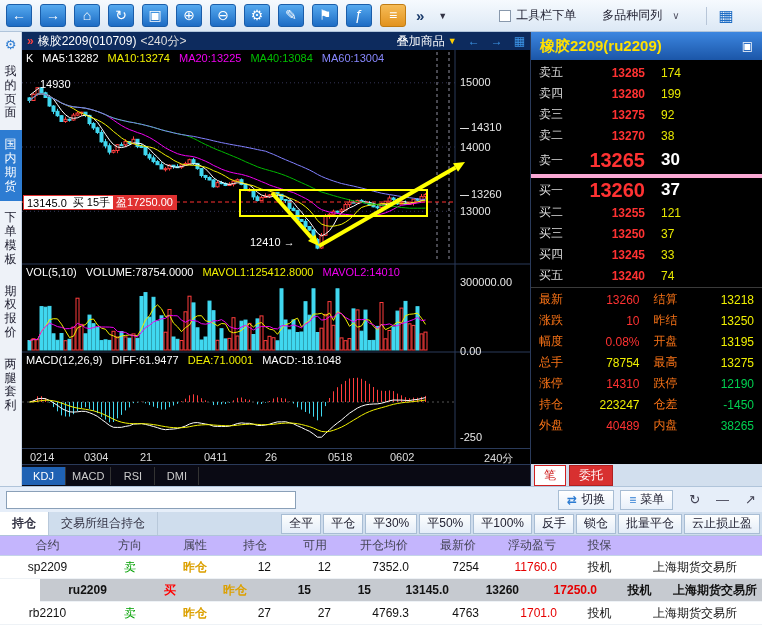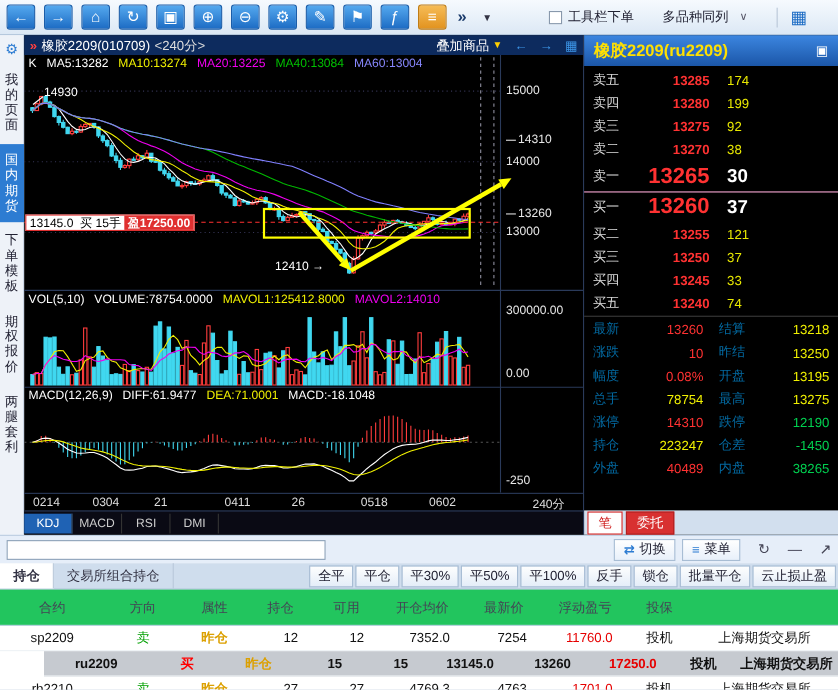--- a/index.html
+++ b/index.html
@@ -40,64 +40,64 @@
 #ma-line{top:2px;}
 #vol-line{top:216px;}
 #macd-line{top:304px;}
 .paxis-label{position:absolute;left:438px;font-size:11px;color:#e8e8e8;}
 .paxis-label.tick::before{content:"";display:inline-block;width:9px;height:1px;background:#ddd;vertical-align:middle;margin-right:2px;}
 .anno{position:absolute;color:#fff;font-size:11px;}
 .anno-high{left:18px;top:28px;}
 .anno-low{left:228px;top:186px;}
 .order-tag{position:absolute;left:1px;top:145px;display:flex;align-items:center;background:#fff;border:1px solid #e03030;font-size:11px;height:15px;white-space:nowrap;}
 .ot-p,.ot-s{color:#000;padding:0 3px;}
-.ot-g{background:#e03030;color:#fff;padding:2px 3px;height:100%;display:flex;align-items:center;font-weight:bold;}
+.ot-g{background:#e03030;color:#fff;padding:2px 3px;height:100%;display:flex;align-items:center;}
 .xaxis{position:absolute;left:0;top:398px;width:508px;height:16px;border-top:1px solid #2a3a5a;}
 .xlab{position:absolute;top:2px;font-size:11px;color:#ddd;}
 .chart-tabs{height:22px;background:#0a0a14;display:flex;align-items:center;border-top:1px solid #2a3a5a;}
 .ctab{min-width:44px;text-align:center;font-size:11px;color:#ccc;border-right:1px solid #333;padding:3px 6px;cursor:pointer;}
 .ctab.active{background:#1f62b4;color:#fff;}
 
 .quote-panel{width:232px;background:#000;display:flex;flex-direction:column;border-left:1px solid #2a3a5a;}
 .q-header{height:28px;background:linear-gradient(#3c86e0,#1b56a8);display:flex;align-items:center;padding:0 9px;}
 .q-title{color:#ffe000;font-weight:bold;font-size:15px;flex:1;}
 .q-win{color:#fff;font-size:12px;cursor:pointer;}
 #qbook{display:flex;flex-direction:column;padding-top:2px;}
 .qrow{display:flex;align-items:center;height:21px;padding:0 8px;font-size:12px;cursor:pointer;}
 .qrow .ql{color:#ddd;width:36px;}
 .qrow .qp{color:#ff3232;width:70px;text-align:right;font-weight:bold;}
 .qrow .qq{color:#e8e800;flex:1;padding-left:16px;}
 .qrow.big{height:28px;}
 .qrow.big .qp{font-size:20px;}
 .qrow.big .qq{color:#fff;font-size:17px;font-weight:bold;}
-.qrow.topline{border-top:1px solid #f9a8d4;}
+.qrow.topline{border-top:4px solid #f9a8d4;}
 .q-div{height:1px;background:#3a3a3a;margin:1px 0;}
 .srow{display:flex;align-items:center;height:21px;padding:0 8px;font-size:12px;}
-.srow .sl{color:#0369a1;width:32px;}
+.srow .sl{color:#f97316;width:32px;}
 .srow .sl.sl2{margin-left:14px;}
 .srow .sv{flex:1;text-align:right;}
 .q-tabs{margin-top:auto;height:22px;background:#d2dfee;display:flex;align-items:center;padding-left:3px;gap:3px;}
 .qtab{font-size:12px;padding:1px 9px;color:#d02020;border:1px solid #d02020;background:#fff;cursor:pointer;}
 .qtab.active{background:#d83030;color:#fff;border-color:#b02020;}
 
 .midbar{height:26px;background:#e6eef9;border-top:1px solid #b0c4da;display:flex;align-items:center;padding:0 6px;gap:6px;}
 .cmd-input{width:290px;height:18px;border:1px solid #8aa0b8;background:#fff;font-size:12px;padding:0 4px;}
 .mbtn{display:flex;align-items:center;gap:4px;background:linear-gradient(#ffffff,#e8f0fa);border:1px solid #a8bdd4;height:20px;padding:0 8px;font-size:12px;color:#223;cursor:pointer;}
 .mbtn .mico{color:#2d7cd2;font-weight:bold;}
 .mmini{color:#445;font-size:13px;margin-left:10px;cursor:pointer;}
 
 .positions{height:115px;background:#fff;}
 .p-tabrow{height:24px;background:#cfdded;display:flex;align-items:center;border-bottom:1px solid #b0c4da;}
 #p-tabs{display:flex;height:100%;}
 .ptab{display:flex;align-items:center;padding:0 12px;font-size:12px;color:#334;border-right:1px solid #b8c8da;cursor:pointer;}
 .ptab.active{background:#fff;font-weight:bold;}
 #p-actions{display:flex;margin-left:auto;height:20px;margin-right:2px;gap:2px;}
 .abtn{display:flex;align-items:center;padding:0 7px;font-size:12px;color:#223;background:linear-gradient(#fdfefe,#e4edf8);border:1px solid #a8bdd4;cursor:pointer;}
 .p-header,.prow{display:grid;grid-template-columns:95px 70px 60px 60px 60px 78px 70px 78px 57px 1fr;align-items:center;}
-.p-header{height:33px;background:#22c55e;border-bottom:1px solid #c4d4e8;font-size:12px;color:#445;}
+.p-header{height:20px;background:#c4b5fd;border-bottom:1px solid #c4d4e8;font-size:12px;color:#445;}
 .p-header .pcell{text-align:center;}
 .prow{height:23px;font-size:12px;color:#111;border-bottom:1px solid #eef2f6;cursor:pointer;}
 .prow.selected{background:#c6cad0;font-weight:bold;margin-left:40px;}
 .pcell.c{text-align:center;}
 .pcell.r{text-align:right;padding-right:14px;}
 .pcell.attr{color:#dca000;font-weight:bold;}
 .pcell.pnl{color:#e60000;}
 </style>
 </head>
 <body>
@@ -640,21 +640,21 @@
           <span class="ot-s">买 15手</span>
           <span class="ot-g">盈17250.00</span>
         </div>
         <div id="paxis">
             <div class="paxis-label" style="top: 26px;">15000</div>
             <div class="paxis-label tick" style="top: 71px;">14310</div>
             <div class="paxis-label" style="top: 91px;">14000</div>
             <div class="paxis-label tick" style="top: 138px;">13260</div>
             <div class="paxis-label" style="top: 155px;">13000</div>
             <div class="paxis-label" style="top: 226px;">300000.00</div>
-            <div class="paxis-label" style="top: 284px; text-align: right;">0.00</div>
+            <div class="paxis-label" style="top: 295px; text-align: right;">0.00</div>
             <div class="paxis-label" style="top: 381px;">-250</div>
           </div>
         <div class="xaxis" id="xaxis">
             <span class="xlab" style="left: 8px;">0214</span>
             <span class="xlab" style="left: 62px;">0304</span>
             <span class="xlab" style="left: 118px;">21</span>
             <span class="xlab" style="left: 182px;">0411</span>
             <span class="xlab" style="left: 243px;">26</span>
             <span class="xlab" style="left: 306px;">0518</span>
             <span class="xlab" style="left: 368px;">0602</span>

